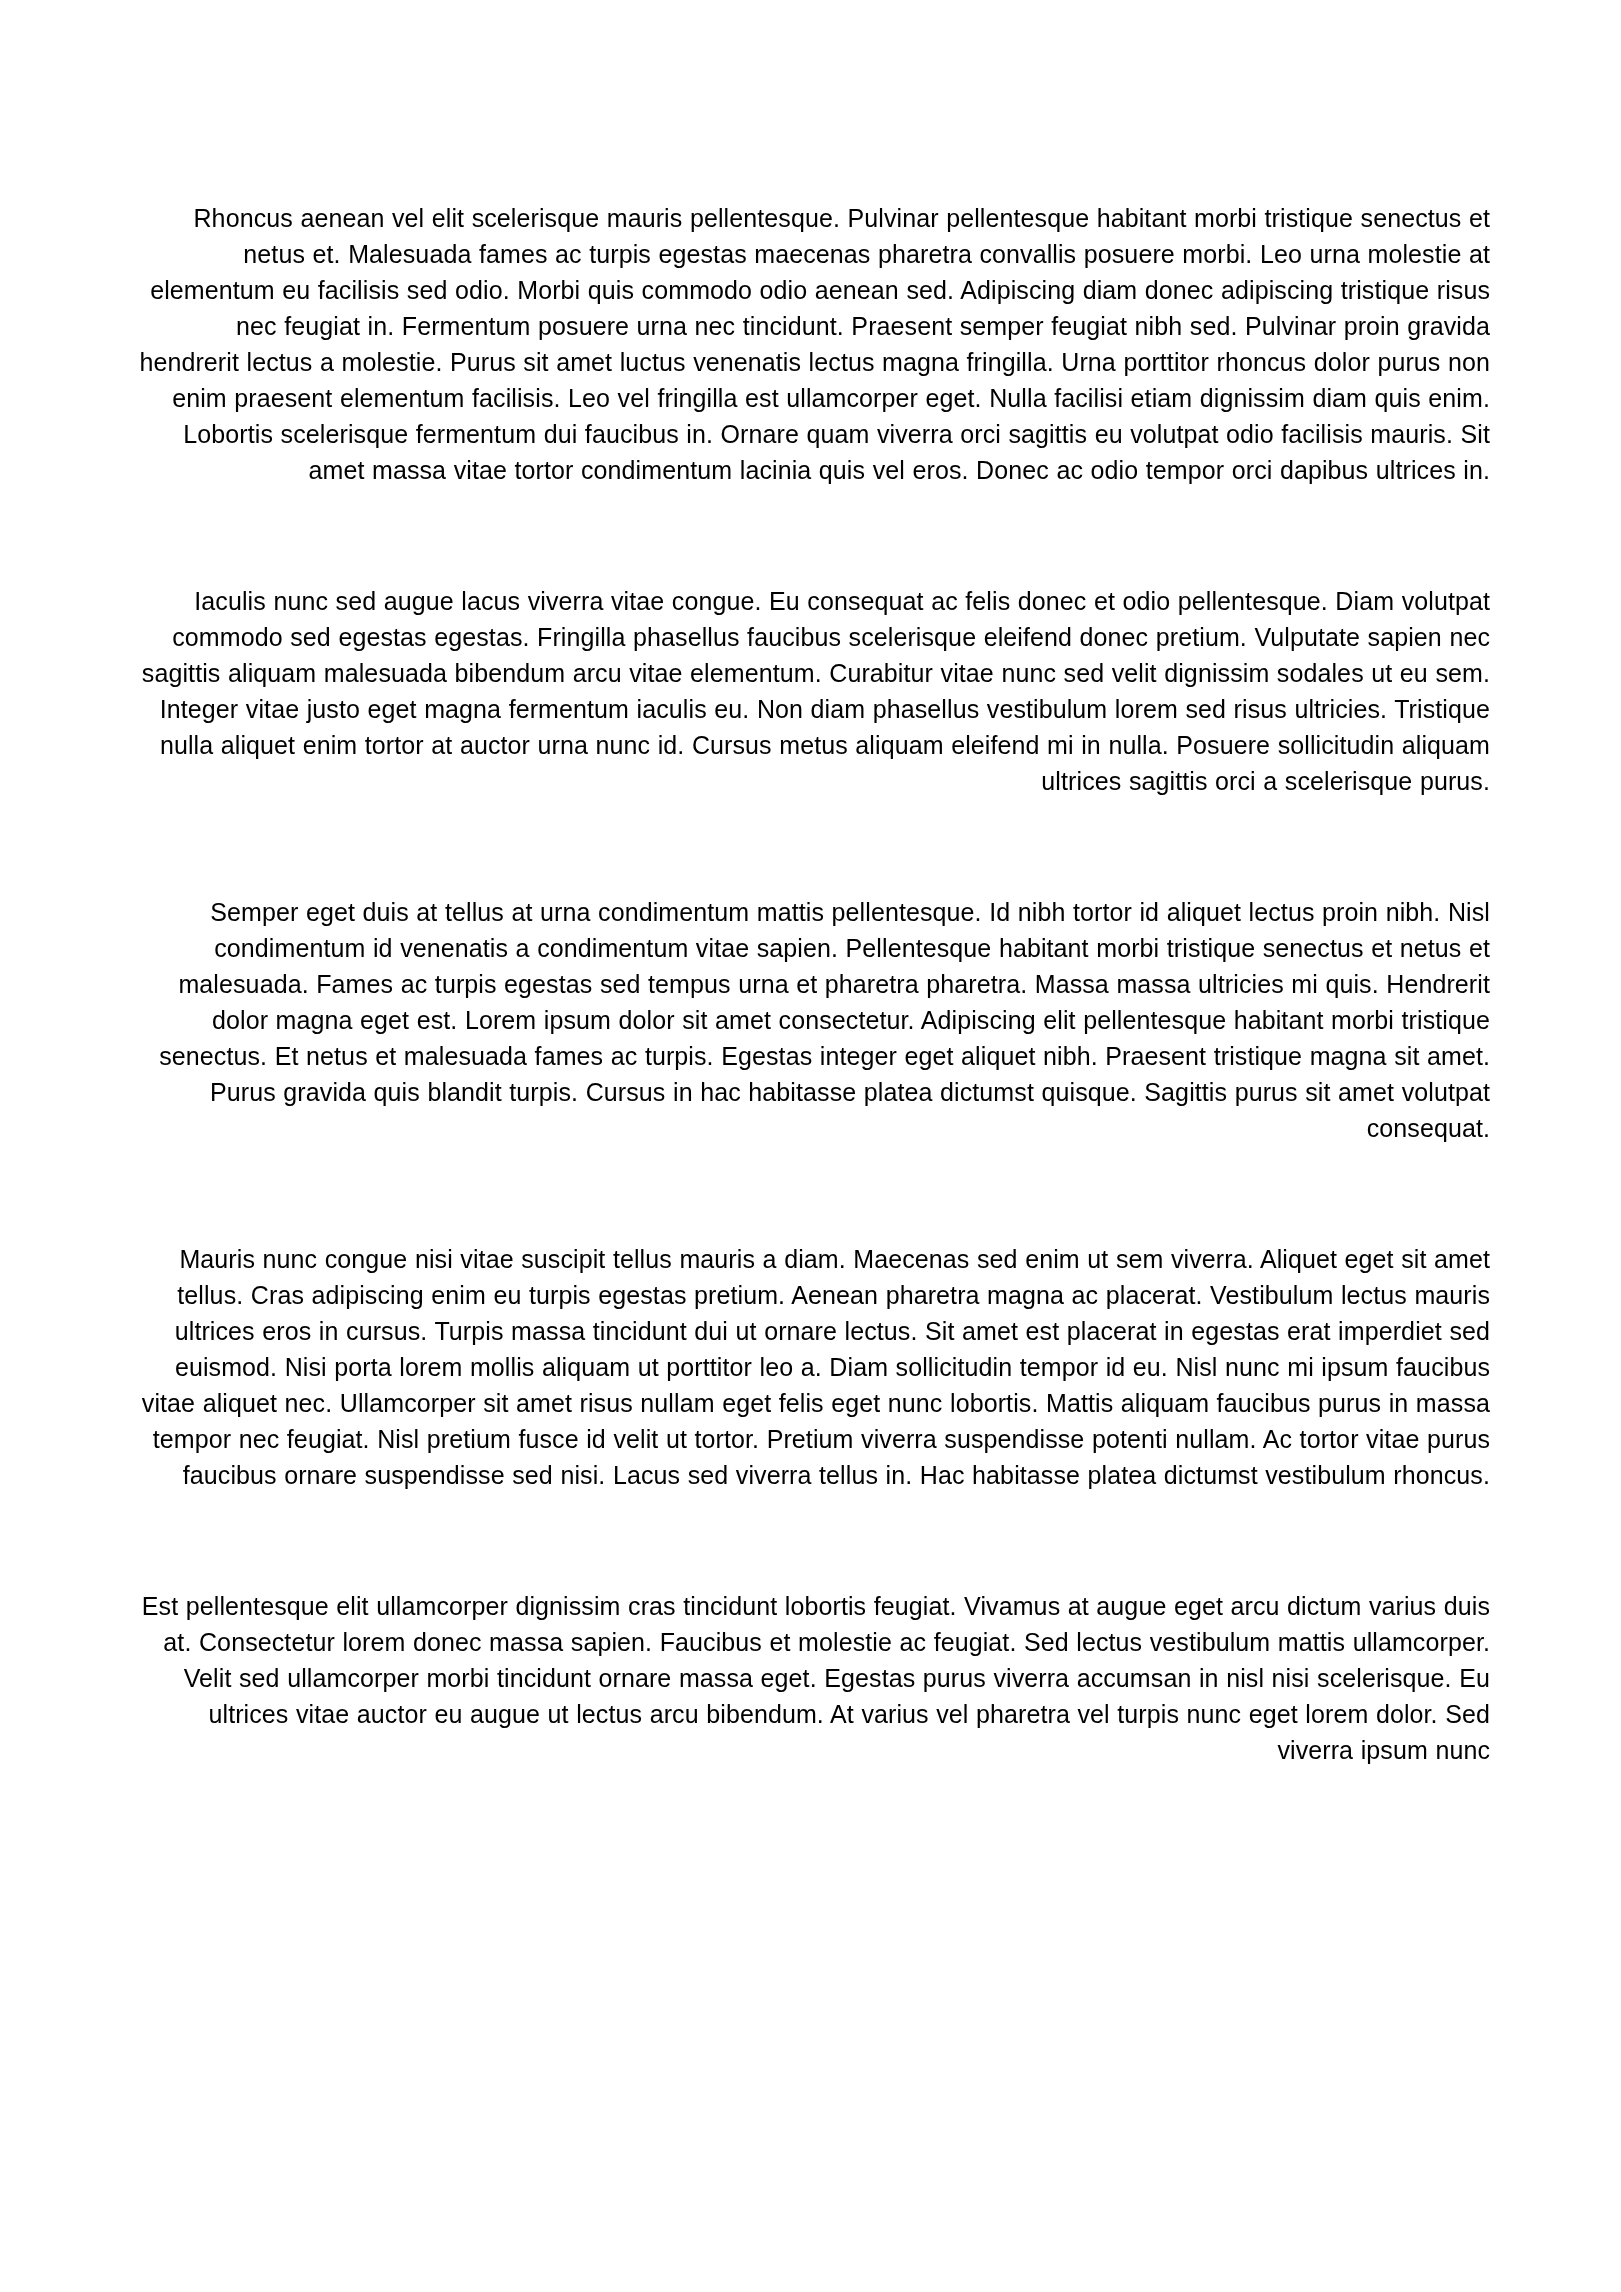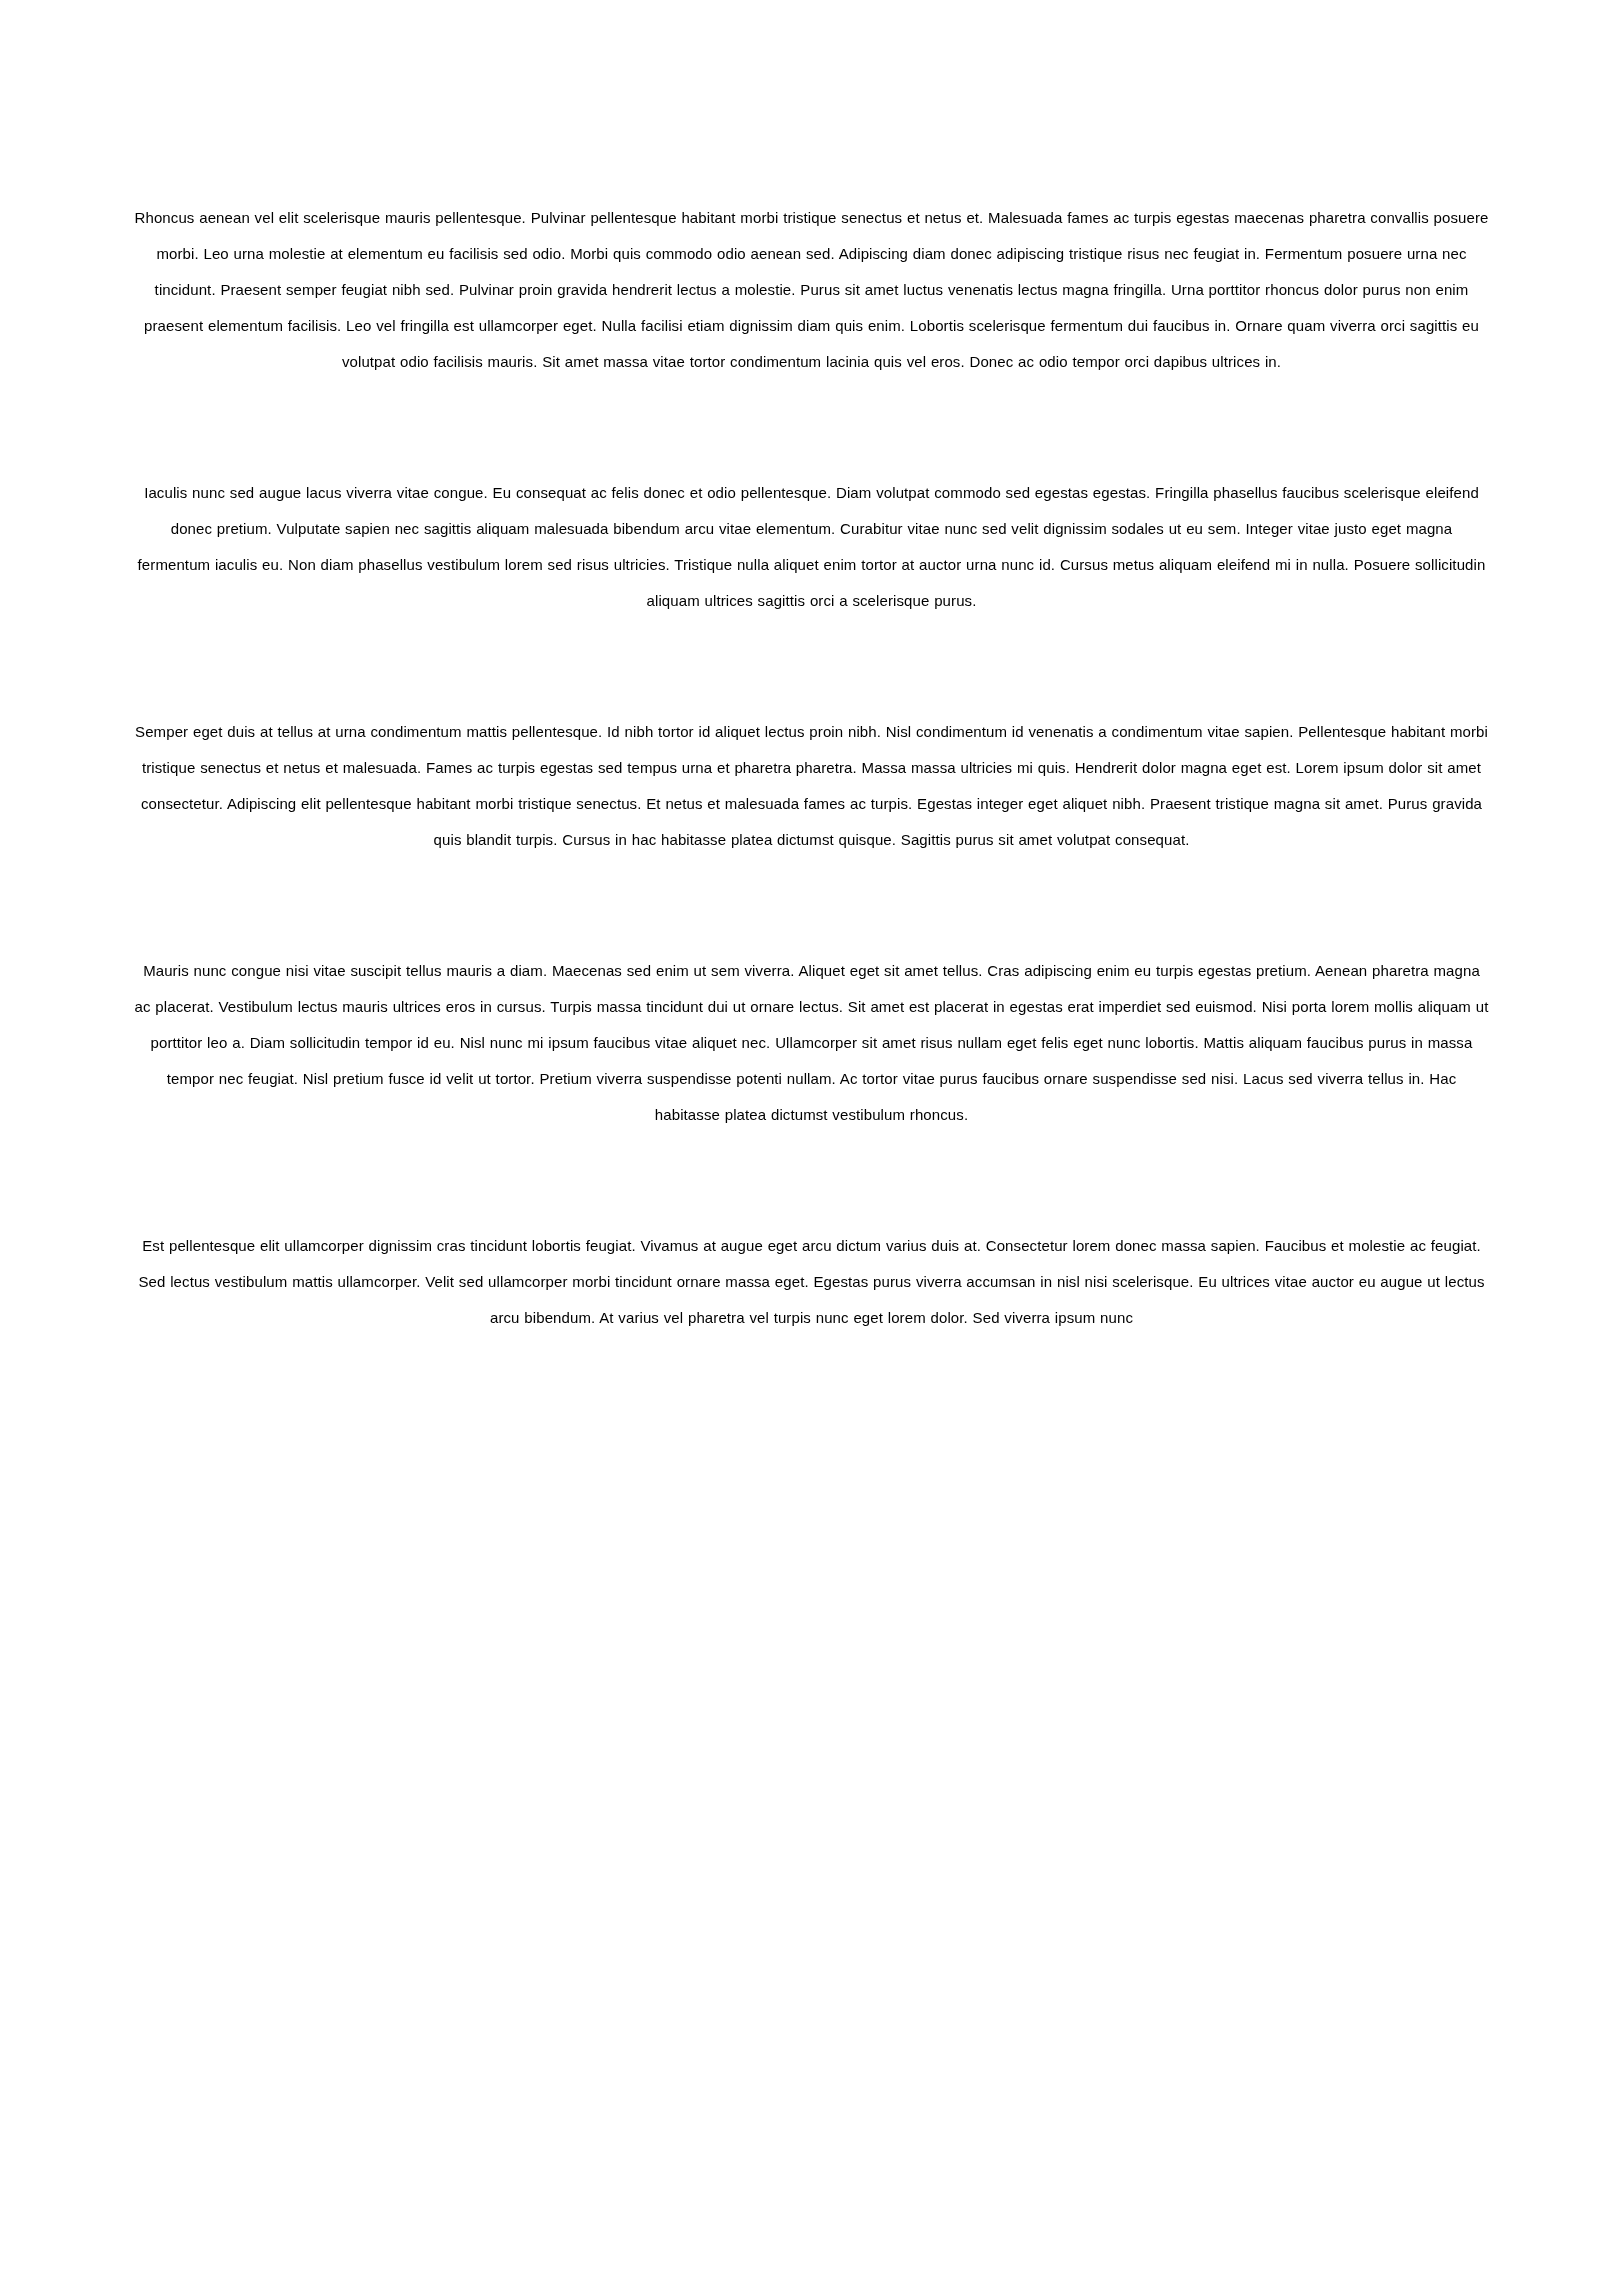--- a/index.html
+++ b/index.html
@@ -13,26 +13,26 @@
     height: 2293px;
     margin: 0 auto;
     background: #ffffff;
     box-sizing: border-box;
     padding: 200px 131px 0 133px;
     overflow: hidden;
   }
   .body-text p {
     margin: 0 0 95px 0;
     font-family: "Liberation Sans", "DejaVu Sans", sans-serif;
-    font-size: 15px;
+    font-size: 25px;
     line-height: 36px;
     color: #000000;
     letter-spacing: 0.1px;
     word-spacing: 0.5px;
-    text-align: center;
+    text-align: right;
     max-width: 1362px;
   }
 </style>
 </head>
 <body>
 
 <div class="page">
   <div class="body-text">
     <p>Rhoncus aenean vel elit scelerisque mauris pellentesque. Pulvinar pellentesque habitant morbi tristique senectus et netus et. Malesuada fames ac turpis egestas maecenas pharetra convallis posuere morbi. Leo urna molestie at elementum eu facilisis sed odio. Morbi quis commodo odio aenean sed. Adipiscing diam donec adipiscing tristique risus nec feugiat in. Fermentum posuere urna nec tincidunt. Praesent semper feugiat nibh sed. Pulvinar proin gravida hendrerit lectus a molestie. Purus sit amet luctus venenatis lectus magna fringilla. Urna porttitor rhoncus dolor purus non enim praesent elementum facilisis. Leo vel fringilla est ullamcorper eget. Nulla facilisi etiam dignissim diam quis enim. Lobortis scelerisque fermentum dui faucibus in. Ornare quam viverra orci sagittis eu volutpat odio facilisis mauris. Sit amet massa vitae tortor condimentum lacinia quis vel eros. Donec ac odio tempor orci dapibus ultrices in.</p>
     <p>Iaculis nunc sed augue lacus viverra vitae congue. Eu consequat ac felis donec et odio pellentesque. Diam volutpat commodo sed egestas egestas. Fringilla phasellus faucibus scelerisque eleifend donec pretium. Vulputate sapien nec sagittis aliquam malesuada bibendum arcu vitae elementum. Curabitur vitae nunc sed velit dignissim sodales ut eu sem. Integer vitae justo eget magna fermentum iaculis eu. Non diam phasellus vestibulum lorem sed risus ultricies. Tristique nulla aliquet enim tortor at auctor urna nunc id. Cursus metus aliquam eleifend mi in nulla. Posuere sollicitudin aliquam ultrices sagittis orci a scelerisque purus.</p>

